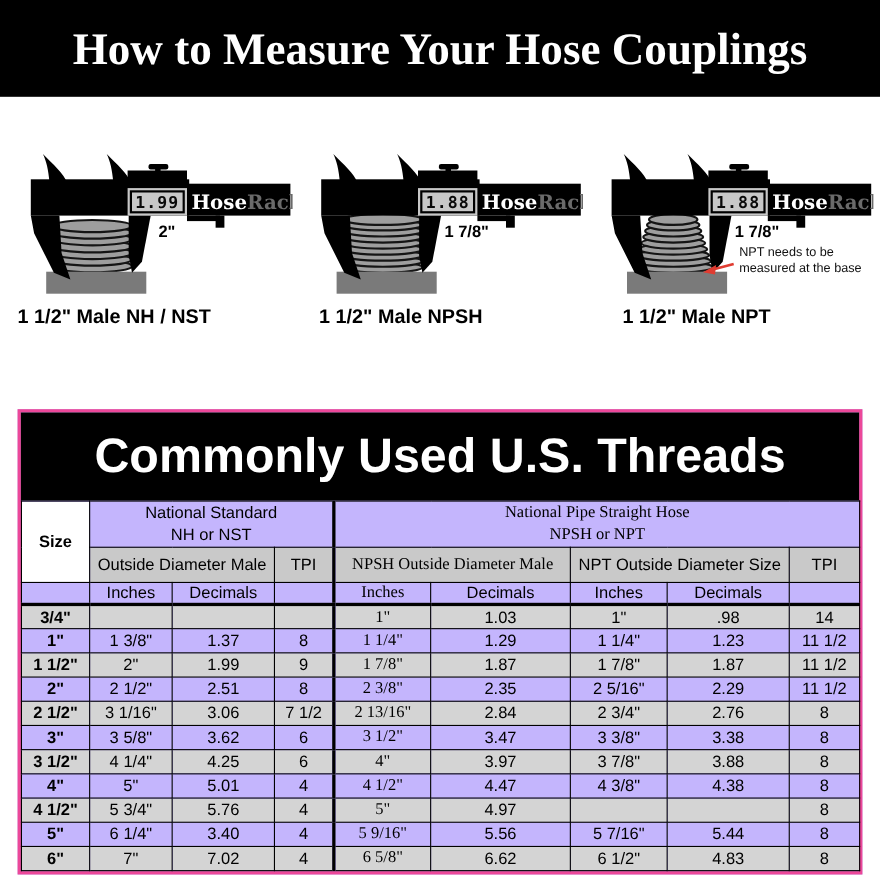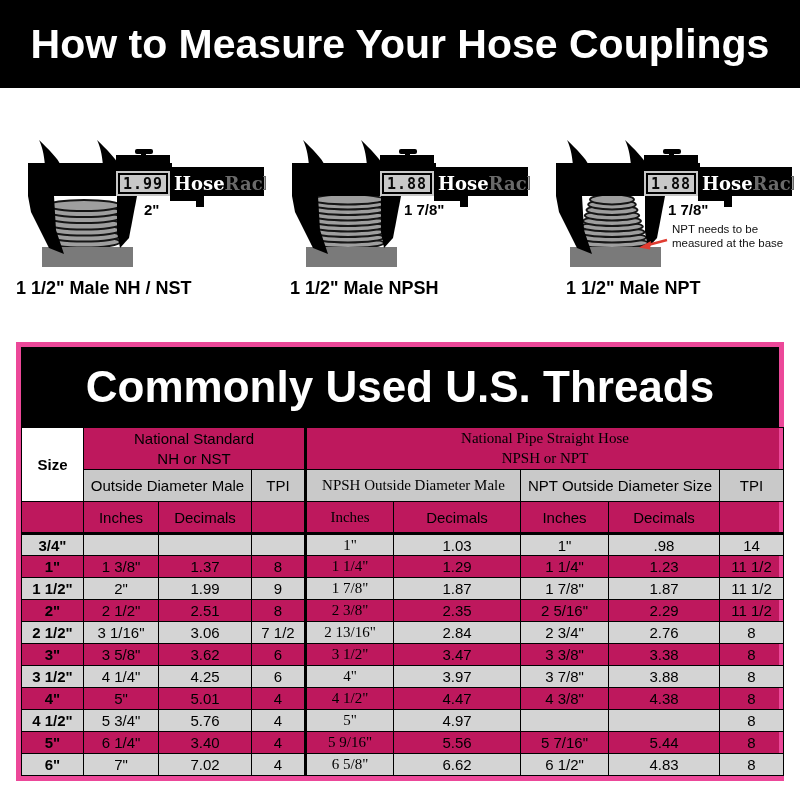--- a/index.html
+++ b/index.html
@@ -2,45 +2,45 @@
 <html><head>
 <meta charset="utf-8">
 <style>
   * { box-sizing: border-box; margin: 0; padding: 0; }
   html, body { width: 800px; height: 800px; background: #ffffff; overflow: hidden;
                font-family: "Liberation Sans", sans-serif; }
 
   
   .header-bar { height: 88px; background: #000; display: flex;
                 align-items: center; justify-content: center; }
-  .header-bar h1 { color: #fff; font-size: 41px; font-weight: bold; letter-spacing: 0; }
+  .header-bar h1 { color: #fff; font-size: 41px; font-weight: bold; letter-spacing: 0; font-family: Liberation Serif, serif; }
 
   
   .calipers-row { display: flex; padding-left: 16px; gap: 14px; height: 212px; }
   .caliper-block { width: 250px; padding-top: 52px; flex: 0 0 auto; }
   .caliper-block svg { display: block; width: 250px; height: 131px; }
   .black { fill: #000; }
   .lcd   { font-family: "DejaVu Sans Mono", monospace; font-weight: bold;
            font-size: 15px; letter-spacing: 1px; fill: #0a0a0a; text-anchor: middle; }
   .brand { font-family: "DejaVu Serif", serif; font-weight: bold; font-size: 18px; }
   .wlabel{ font-weight: bold; font-size: 15px; fill: #000; }
   .npt-note { font-size: 11.5px; fill: #111; }
   .caliper-caption { margin-top: 7px; font-size: 18px; font-weight: bold; color: #000; }
 
   
-  .threads-box { margin: 42px 0 0 16px; width: 768px; border: 5px solid #ec4899; background: #be185d; }
+  .threads-box { margin: 72px 0 0 16px; width: 768px; border: 3px solid #ec4899; background: #c4b5fd; }
   .threads-title { background: #000; color: #fff; height: 80px; line-height: 80px;
                    text-align: center; font-size: 44px; font-weight: bold; }
   table { border-collapse: collapse; table-layout: fixed; width: 762px; }
   th, td { border: 1px solid #000; text-align: center; vertical-align: middle;
            font-size: 15px; font-weight: normal; padding: 0 2px; overflow: hidden;
            white-space: nowrap; }
   thead tr.grp-row th { height: 42px; }
   thead tr.sub-row th { height: 32px; background: #c9c9c9; }
-  thead tr.unit-row th { height: 32px; border-bottom-width: 3px; }
+  thead tr.unit-row th { height: 20px; border-bottom-width: 3px; }
   tbody td { height: 22px; }
   .size-head { font-weight: bold; background: #fff; }
   .two-line span { display: block; line-height: 1.3; }
   .group-start { border-left-width: 3px; font-family: Liberation Serif, serif; }
   tbody tr.alt td { background: #d4d4d4; }
   tbody td.size-cell { font-weight: bold; }
 </style>
 </head>
 <body>
 

